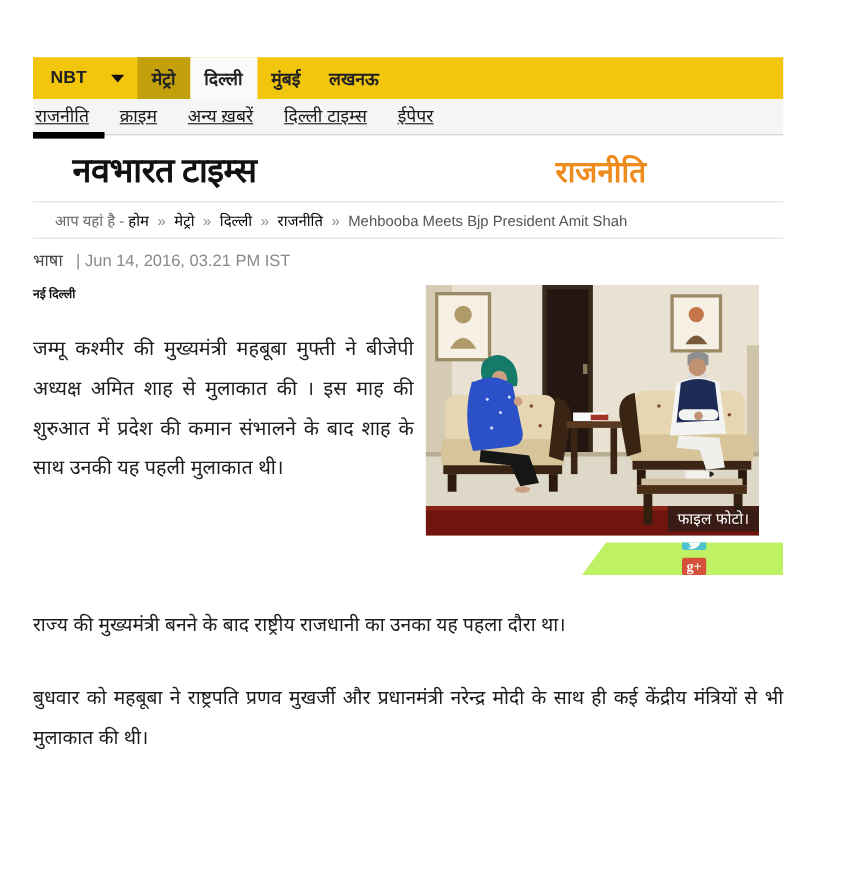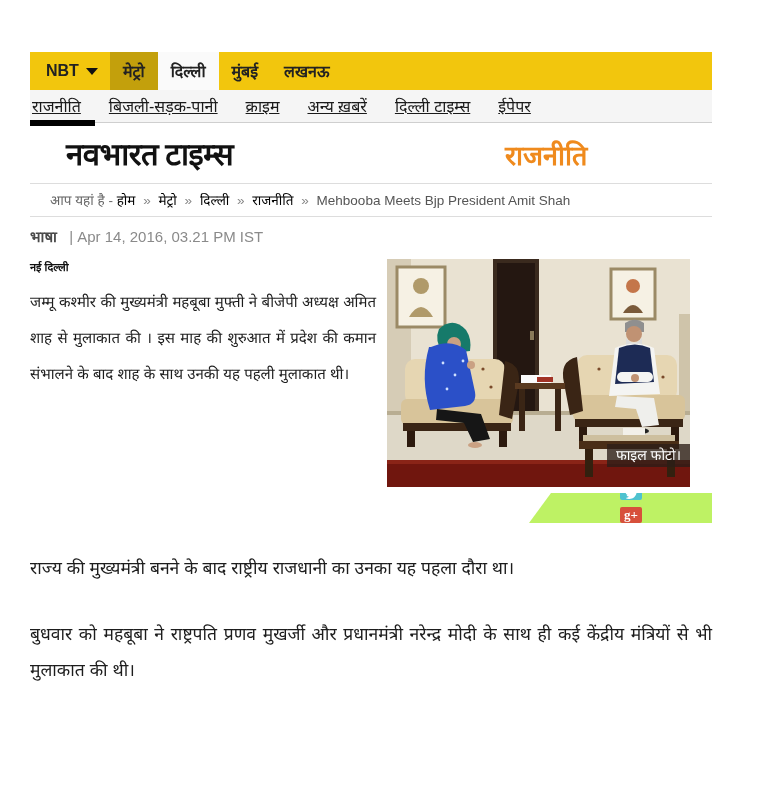--- a/index.html
+++ b/index.html
@@ -3,21 +3,21 @@
 <meta charset="utf-8">
 <style>
   * { margin:0; padding:0; box-sizing:border-box; }
   html,body { width:783px; height:809px; background:#fff; overflow:hidden;
     font-family:"Liberation Sans","DejaVu Sans",sans-serif; color:#222; }
   .page { width:682px; margin-left:30px; padding-top:52px; }
 
   
   .topbar { height:38px; background:#F2C60D; display:flex; align-items:stretch;
     font-weight:bold; font-size:16px; }
-  .nbt-menu { display:flex; align-items:center; gap:7px; padding:0 12px 0 16px; cursor:pointer; }
+  .nbt-menu { display:flex; align-items:center; gap:22px; padding:0 12px 0 16px; cursor:pointer; }
   .nbt-arrow { width:0; height:0; border-left:6px solid transparent; border-right:6px solid transparent;
     border-top:7px solid #111; display:inline-block; }
   .citytab { display:flex; align-items:center; padding:0 13px; cursor:pointer; }
   .citytab.dark { background:#C3A00C; }
   .citytab.active { background:#FAFAFA; }
 
   
   .subnav { height:33px; background:#F5F5F5; border-bottom:1px solid #CFCFCF;
     display:flex; align-items:center; font-size:16px; }
   .subnav-item { margin-right:28px; text-decoration:underline; color:#1a1a1a;
@@ -37,34 +37,34 @@
 
   
   .breadcrumb { padding:7px 0 7px 20px; font-size:13.5px; color:#666; }
   .breadcrumb .crumb-link { color:#000000; cursor:pointer; }
   .breadcrumb .sep { color:#888; margin:0 4px; }
   .breadcrumb .current { color:#555; font-family:Liberation Sans, sans-serif; }
 
   
   .article-title { margin-top:13px; font-size:31px; font-weight:400; color:#0d0d0d; }
   .byline { margin-top:9px; font-size:15px; color:#8a8a8a; }
-  .byline .src { color:#4a4a4a; margin-right:8px;font-weight:bold; }
+  .byline .src { color:#4a4a4a; margin-right:8px; }
 
   
   .article-top { display:flex; margin-top:13px; }
   .col-text { width:346px; }
   .col-media { width:325px; margin-left:11px; }
   .dateline { font-size:11px; font-weight:bold; color:#111; }
-  .col-text p { margin-top:10px; font-size:15px; line-height:36px; text-align:justify; color:#1d1d1d; }
+  .col-text p { margin-top:25px; font-size:18px; line-height:36px; text-align:justify; color:#1d1d1d; }
   .full-para { font-size:17.5px; line-height:36px; text-align:justify; color:#1d1d1d; margin-top:27px; }
   .full-para.first { margin-top:30px; }
 
   
   .photo-wrap { position:relative; width:303px; height:228px; }
-  .photo-caption { position:absolute; right:0; bottom:20px; background:rgba(44,29,23,0.78);
+  .photo-caption { position:absolute; right:0; bottom:4px; background:rgba(44,29,23,0.78);
     color:#fff; font-size:14px; padding:1px 9px 3px; }
   .share-row { margin-top:6px; margin-left:auto; width:183px; height:30px; background:#bef264;
     clip-path:polygon(22px 0,100% 0,100% 100%,0 100%);
     display:flex; align-items:center; justify-content:flex-end; gap:7px; padding:0 5px 0 26px;flex-direction:column; }
   .share-label { font-size:15px; color:#2e2e2e; white-space:nowrap; margin-right:3px; }
   .share-icon { width:22px; height:22px; border-radius:2px; display:flex; align-items:center;
     justify-content:center; color:#fff; cursor:pointer; }
   .share-icon.fb { background:#51639B; font-family:"Liberation Serif","DejaVu Serif",serif;
     font-weight:bold; font-size:15px; }
   .share-icon.tw { background:#4EC2CF; }
@@ -90,21 +90,20 @@
     <div class="citytab">
       <span>मुंबई</span>
     </div>
     <div class="citytab">
       <span>लखनऊ</span>
     </div>
   </div>
 
   <div class="subnav">
     <span class="subnav-item active">राजनीति</span>
-    <span class="subnav-item">बिजली-सड़क-पानी</span>
     <span class="subnav-item">क्राइम</span>
     <span class="subnav-item">अन्य ख़बरें</span>
     <span class="subnav-item">दिल्ली टाइम्स</span>
     <span class="subnav-item">ईपेपर</span>
   </div>
 
   <div class="masthead">
     <div class="logo">नवभारत टाइम्स</div>
     <div class="section-title">राजनीति</div>
   </div>
@@ -121,21 +120,21 @@
     <span class="sep">»</span>
     <span class="crumb-link">राजनीति</span>
     <span class="sep">»</span>
     <span class="current">Mehbooba Meets Bjp President Amit Shah</span>
   </div>
 
   <div class="divider"></div>
 
   <div class="byline">
     <span class="src">भाषा</span>
-    <span>| Apr 14, 2016, 03.21 PM IST</span>
+    <span>| Jun 14, 2016, 03.21 PM IST</span>
   </div>
 
   <div class="article-top">
     <div class="col-text">
       <div class="dateline">नई दिल्ली</div>
       <p>जम्मू कश्मीर की मुख्यमंत्री महबूबा मुफ्ती ने बीजेपी अध्यक्ष अमित शाह से मुलाकात की । इस माह की शुरुआत में प्रदेश की कमान संभालने के बाद शाह के साथ उनकी यह पहली मुलाकात थी।</p>
     </div>
 
     <div class="col-media">
       <div class="photo-wrap">

